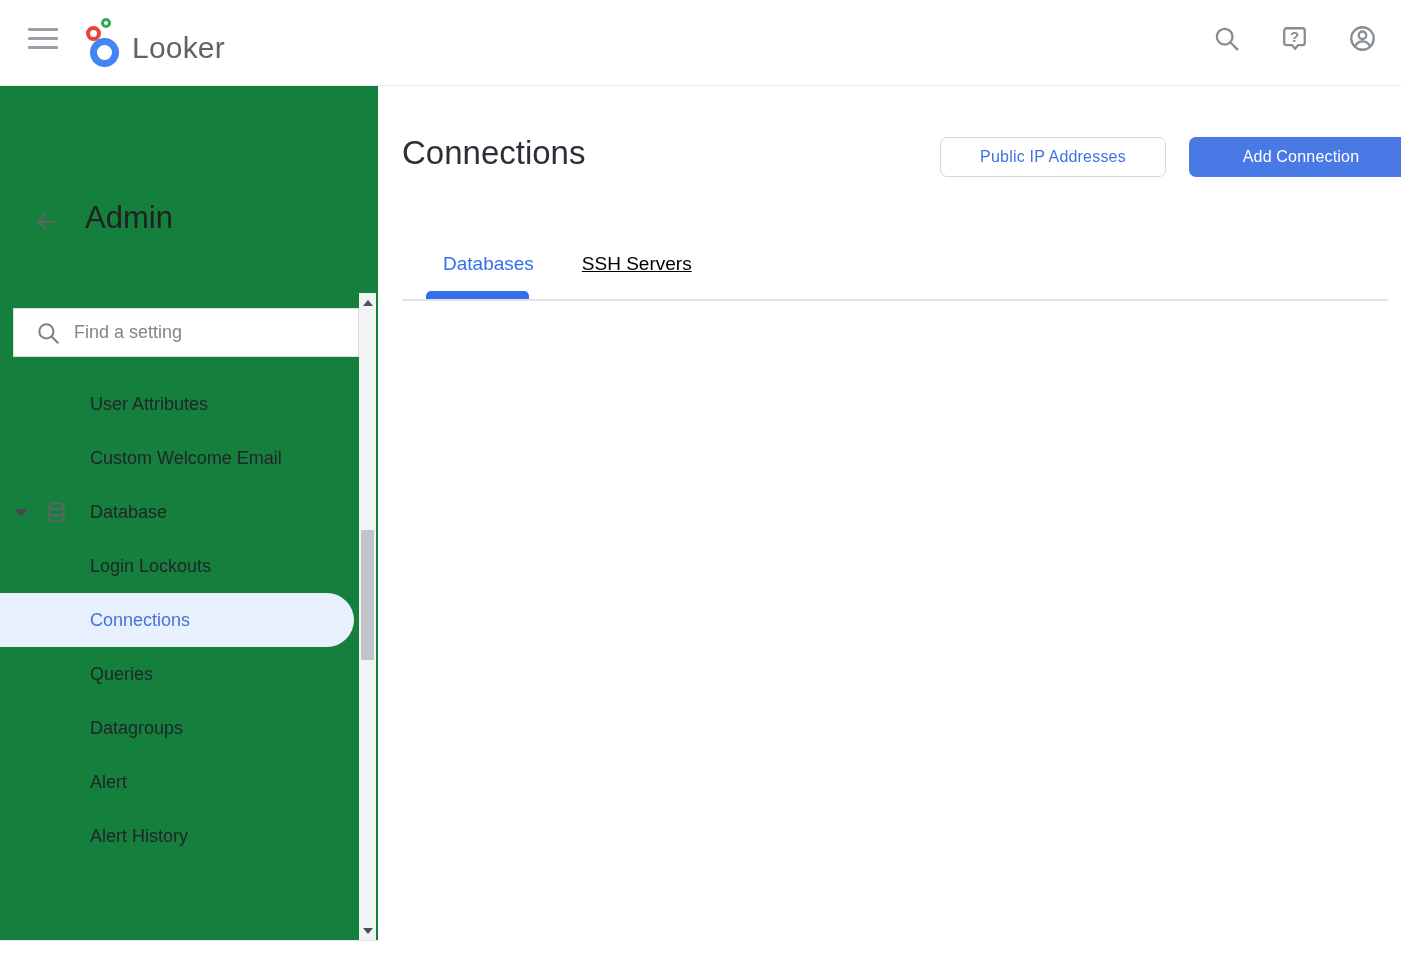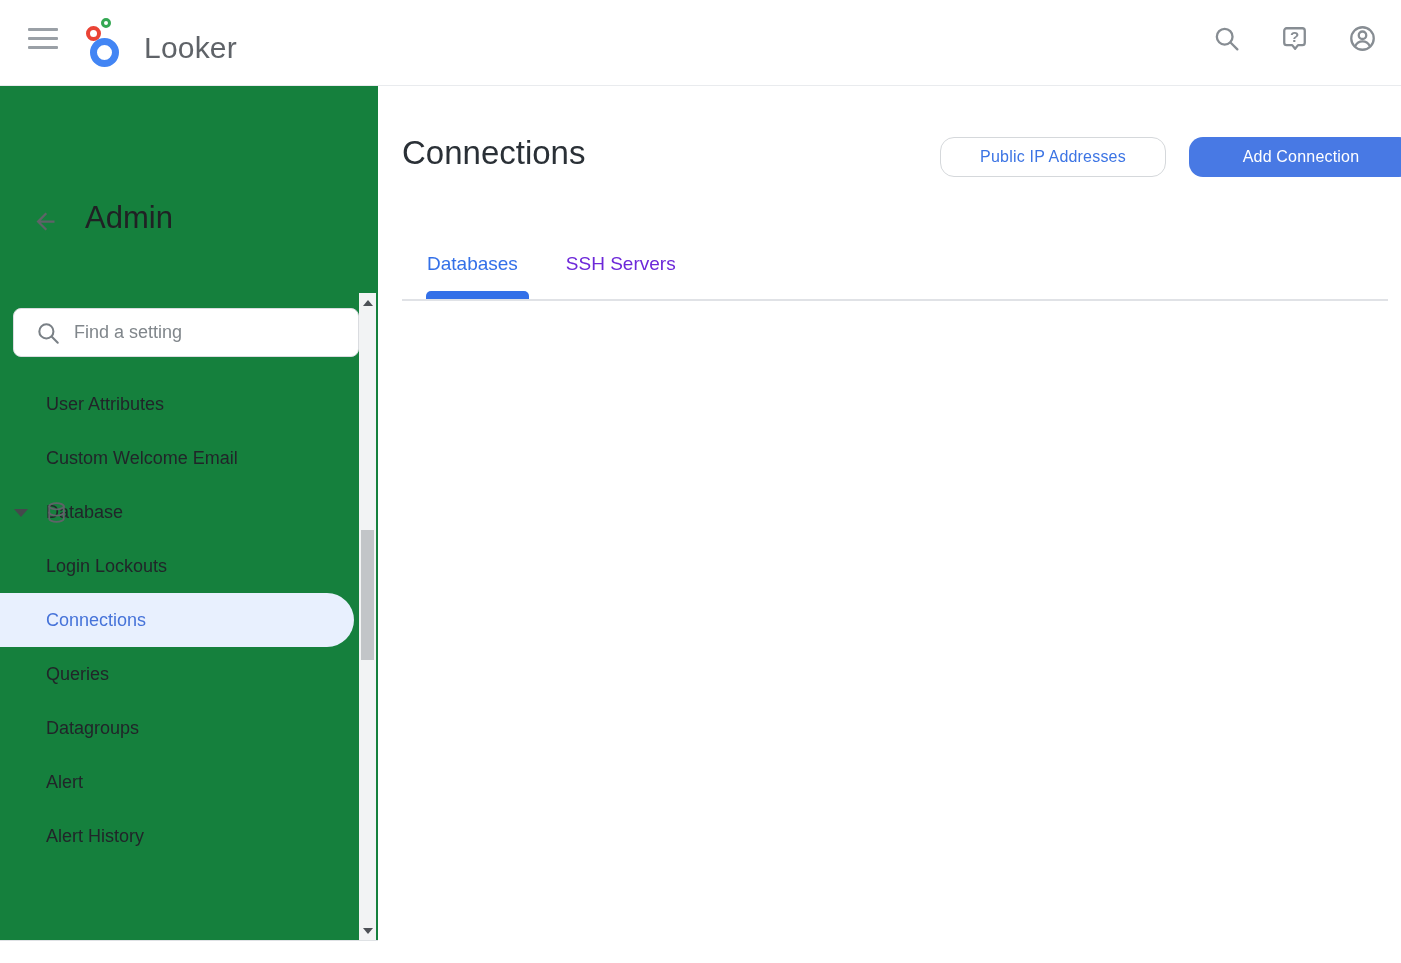--- a/index.html
+++ b/index.html
@@ -10,66 +10,66 @@
   .topbar { position:absolute; top:0; left:0; width:1401px; height:86px;
             background:#fff; border-bottom:1px solid #e9ebee; }
   .hamburger { position:absolute; left:28px; top:28px; width:30px; height:24px; cursor:pointer; }
   .hamburger span { display:block; width:30px; height:3px; background:#9aa0a6; margin-bottom:6px; border-radius:1px; }
   .logo { position:absolute; left:86px; top:17px; display:flex; align-items:flex-end; cursor:pointer; }
   .logo-mark { position:relative; width:38px; height:50px; }
   .ring { position:absolute; border-radius:50%; }
   .ring-blue  { width:29px; height:29px; border:7px solid #4285f4; left:4px; bottom:0; }
   .ring-red   { width:15px; height:15px; border:4px solid #ea4335; left:0; top:9px; }
   .ring-green { width:10px; height:10px; border:3px solid #34a853; left:15px; top:1px; }
-  .logo-text { font-size:30px; color:#5f6368; margin-left:20px; line-height:1; padding-bottom:4px; letter-spacing:0.2px; }
+  .logo-text { font-size:30px; color:#5f6368; margin-left:8px; line-height:1; padding-bottom:4px; letter-spacing:0.2px; }
   .topbar-icons { position:absolute; right:24px; top:24px; display:flex; gap:39px; align-items:center; }
   .tb-icon { width:29px; height:29px; cursor:pointer; }
 
   
   .sidebar { position:absolute; top:86px; left:0; width:378px; height:855px; background:#15803d; }
   .sidebar-bottom-line { position:absolute; left:0; top:940px; width:378px; height:1px; background:#dfe2e5; }
   .back-arrow { position:absolute; left:32px; top:122px; width:27px; height:27px; cursor:pointer; }
   .admin-title { position:absolute; left:85px; top:114px; font-size:31px; color:#202124; font-weight:400; }
   .setting-search { position:absolute; left:13px; top:222px; width:346px; height:49px;
-                    border:1px solid #dadce0; border-radius:8px; background:#fff;
+                    border:1px solid #dadce0; border-radius:0; background:#fff;
                     display:flex; align-items:center; }
   .setting-search svg { margin-left:21px; flex:0 0 auto; }
   .setting-search input { border:none; outline:none; font-size:18px; color:#202124;
                           font-family:"Liberation Sans", sans-serif; margin-left:13px; width:270px; background:transparent; }
   .setting-search input::placeholder { color:#80868b; }
 
   .nav { position:absolute; left:0; top:291px; width:378px; }
   .nav-row { position:relative; height:54px; display:flex; align-items:center; cursor:pointer; }
-  .nav-label { margin-left:46px; font-size:18px; color:#212529; white-space:nowrap; }
+  .nav-label { margin-left:90px; font-size:18px; color:#212529; white-space:nowrap; }
   .nav-row.active { width:354px; background:#e8f0fe; border-radius:0 27px 27px 0; }
   .nav-row.active .nav-label { color:#4673d9; }
   .caret { position:absolute; left:14px; top:24px; width:0; height:0; cursor:pointer;
            border-left:7px solid transparent; border-right:7px solid transparent; border-top:8px solid #45484c; }
   .nav-icon { position:absolute; left:44px; top:15px; width:25px; height:25px; }
 
   
   .sb-scrollbar { position:absolute; left:359px; top:293px; width:17px; height:648px; background:#f2f3f4; cursor:pointer; }
   .sb-arrow-up, .sb-arrow-down { position:absolute; left:4px; width:0; height:0; cursor:pointer;
            border-left:5px solid transparent; border-right:5px solid transparent; }
   .sb-arrow-up   { top:7px;  border-bottom:6px solid #4d5156; }
   .sb-arrow-down { bottom:7px; border-top:6px solid #4d5156; }
   .sb-thumb { position:absolute; left:2px; top:237px; width:13px; height:130px; background:#c2c5c8; cursor:pointer; }
 
   
   .page-title { position:absolute; left:402px; top:134px; font-size:33px; color:#2a3036; font-weight:400; }
-  .btn { position:absolute; top:137px; height:40px; border-radius:14px; font-size:16px; font-weight:500;
+  .btn { position:absolute; top:137px; height:40px; border-radius:7px; font-size:16px; font-weight:500;
          display:flex; align-items:center; justify-content:center; cursor:pointer; letter-spacing:0.2px;
          font-family:"Liberation Sans", sans-serif; }
   .btn-outline { left:940px; width:226px; background:#fff; border:1px solid #d5d8db; color:#3c74e4; }
   .btn-primary { left:1189px; width:224px; background:#4879e4; border:none; color:#fff; }
 
   .tabs { position:absolute; left:402px; top:249px; height:42px; display:flex; }
   .tab { font-size:19px; font-weight:500; cursor:pointer; padding:4px 0; }
-  .tab-databases { margin-left:25px; color:#3370e8; }
-  .tab-ssh { margin-left:48px; color:#6d28d9; }
+  .tab-databases { margin-left:41px; color:#3370e8; }
+  .tab-ssh { margin-left:48px; color:#000000;text-decoration:underline; }
   .tab-underline { position:absolute; left:426px; top:291px; width:103px; height:9px;
                    background:#3370e8; border-radius:5px 5px 0 0; }
   .tabs-divider { position:absolute; left:402px; top:299px; width:986px; height:2px; background:#e0e2e6; }
 </style>
 </head>
 <body>
 
 <div class="topbar">
   <div class="hamburger">
     <span></span>

